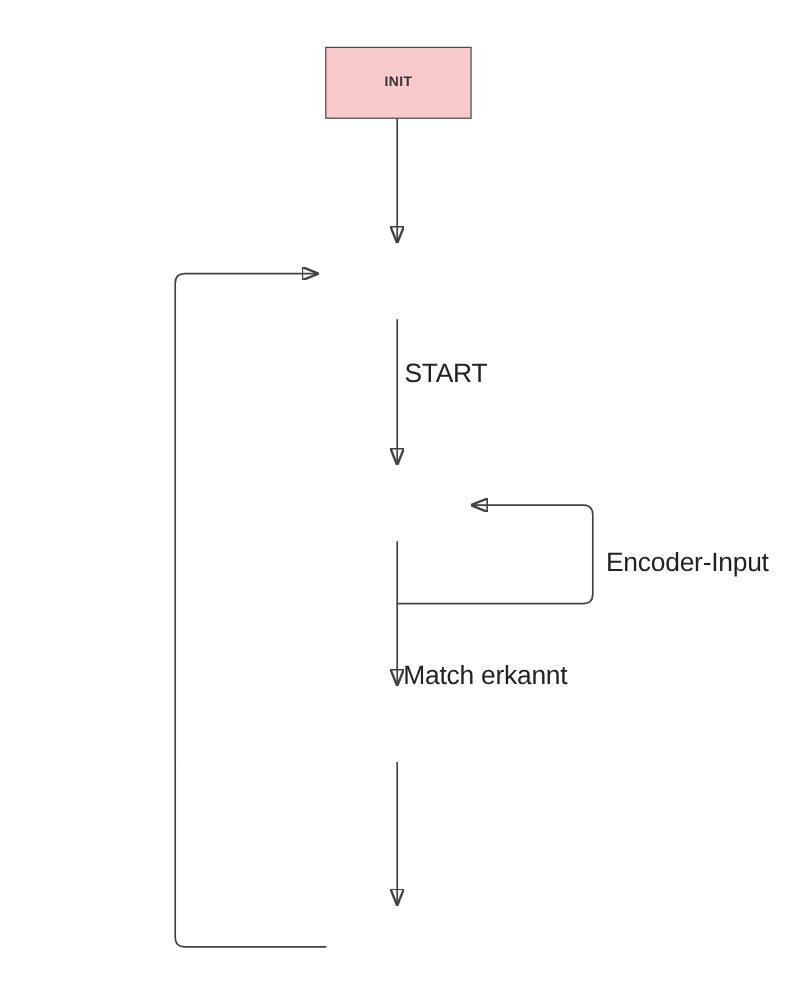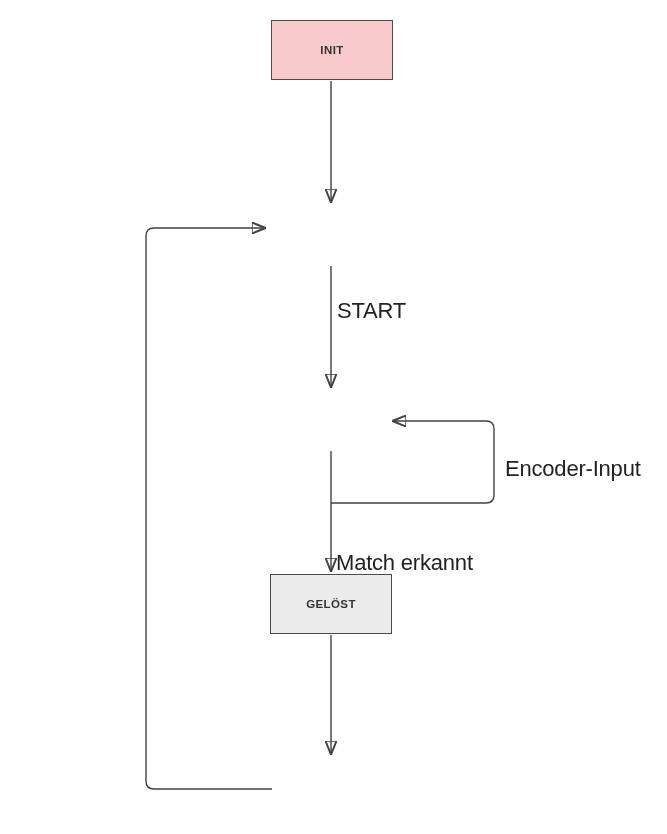--- a/index.html
+++ b/index.html
@@ -30,20 +30,21 @@
   .node {
     position: absolute;
     width: 122px;
     height: 60px;
     border: 1.5px solid var(--border, #4a4a4a);
     box-sizing: border-box;
     display: flex;
     align-items: center;
     justify-content: center;
     background: var(--state-fill, #ececec);
+    margin-top: 19px;
   }
   .node__label {
     font-size: 11.5px;
     font-weight: 700;
     letter-spacing: 0.4px;
     color: var(--node-text, #333333);
     white-space: nowrap;
   }
   .node--init   { left: 271px; top: 20px;  background: var(--init-fill, #f8cacc); }
   .node--idle   { left: 268px; top: 205px; }
@@ -81,23 +82,20 @@
     <path d="M331,503 L486,503 Q494,503 494,495 L494,429 Q494,421 486,421 L393,421" marker-end="url(#arrow)"></path>
     <path d="M272,789 L154,789 Q146,789 146,781 L146,236 Q146,228 154,228 L265,228" marker-end="url(#arrow)"></path>
   </svg>
 
   <div class="node node--init">
     <span class="node__label">INIT</span>
   </div>
 
 
 
-  <div class="node node--geloest">
-    <span class="node__label">GELÖST</span>
-  </div>
 
 
   <div class="edge-label edge-label--start">START</div>
 
   <div class="edge-label edge-label--encoder">Encoder-Input</div>
 
   <div class="edge-label edge-label--match">Match erkannt</div>
 
 
 </div>

